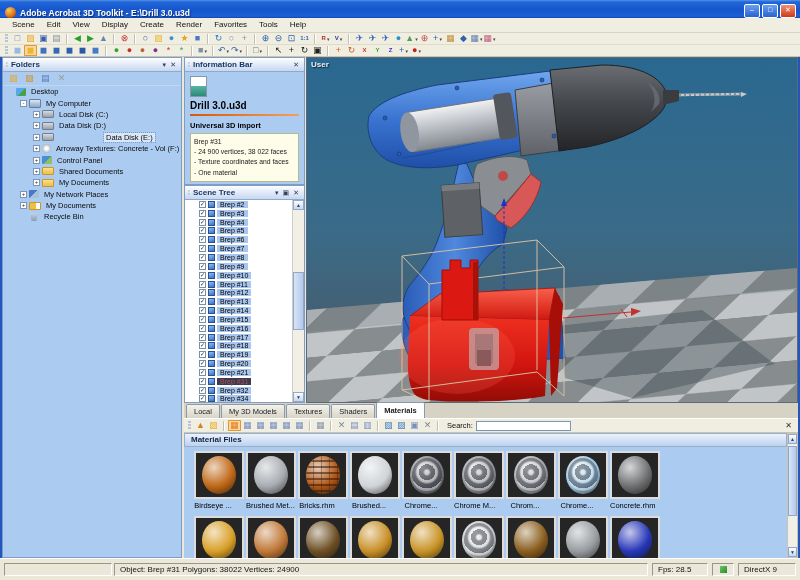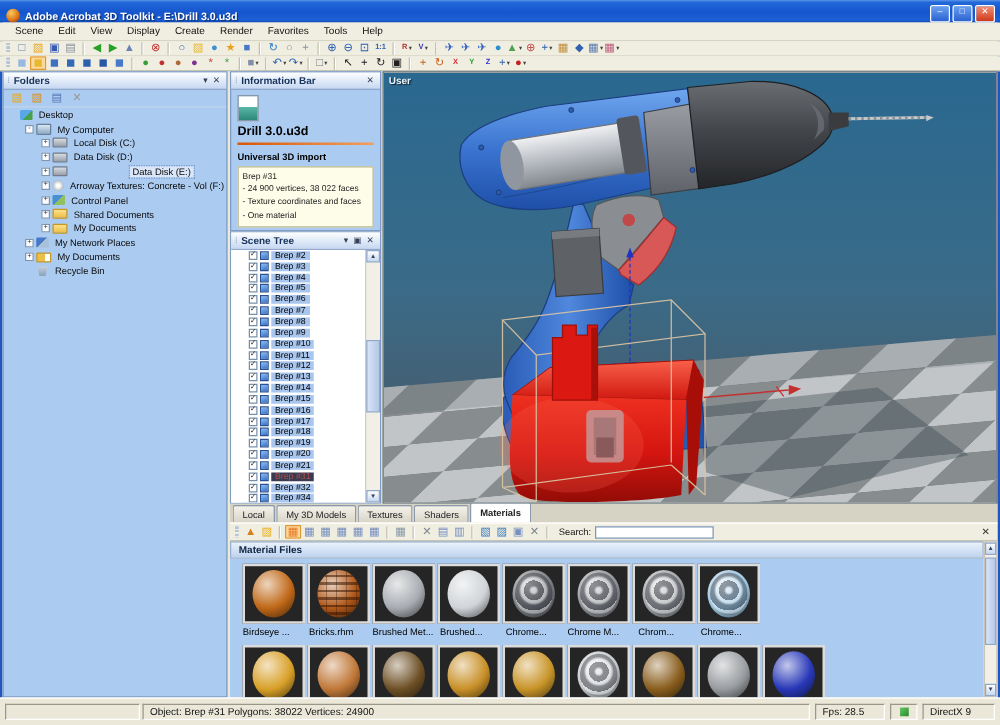--- a/index.html
+++ b/index.html
@@ -804,34 +804,34 @@
   <div id="matlist">
     <div class="matrow" id="matrow1">
         <div class="mat">
           <div class="thumb">
             <div class="sphere" style="background: radial-gradient(circle at 35% 30%, rgb(237, 213, 190), rgb(192, 104, 24) 55%, rgb(86, 47, 11) 92%);"></div>
           </div>
           <div class="mlbl">Birdseye ...</div>
         </div>
         <div class="mat">
           <div class="thumb">
+            <div class="sphere" style="background: radial-gradient(circle at 35% 30%, rgb(231, 232, 233), rgb(168, 172, 178) 55%, rgb(76, 77, 80) 92%);"></div>
+          </div>
+          <div class="mlbl">Brushed Met...</div>
+        </div>
+        <div class="mat">
+          <div class="thumb">
             <div class="sphere" style="background: radial-gradient(circle at 35% 30%, rgb(233, 208, 190), rgb(176, 88, 24) 55%, rgb(79, 40, 11) 92%);">
               <div class="brickov"></div>
             </div>
           </div>
           <div class="mlbl">Bricks.rhm</div>
         </div>
         <div class="mat">
           <div class="thumb">
-            <div class="sphere" style="background: radial-gradient(circle at 35% 30%, rgb(231, 232, 233), rgb(168, 172, 178) 55%, rgb(76, 77, 80) 92%);"></div>
-          </div>
-          <div class="mlbl">Brushed Met...</div>
-        </div>
-        <div class="mat">
-          <div class="thumb">
             <div class="sphere" style="background: radial-gradient(circle at 35% 30%, rgb(242, 243, 244), rgb(208, 212, 216) 55%, rgb(94, 95, 97) 92%);"></div>
           </div>
           <div class="mlbl">Brushed...</div>
         </div>
         <div class="mat">
           <div class="thumb">
             <div class="sphere" style="background: radial-gradient(circle at 35% 30%, rgb(217, 218, 220), rgb(120, 124, 130) 55%, rgb(54, 56, 58) 92%);">
               <div class="chromeov"></div>
             </div>
           </div>
@@ -853,20 +853,26 @@
           </div>
           <div class="mlbl">Chrom...</div>
         </div>
         <div class="mat">
           <div class="thumb">
             <div class="sphere" style="background: radial-gradient(circle at 35% 30%, rgb(227, 238, 246), rgb(156, 196, 224) 55%, rgb(70, 88, 101) 92%);">
               <div class="chromeov"></div>
             </div>
           </div>
           <div class="mlbl">Chrome...</div>
+        </div>
+        <div class="mat">
+          <div class="thumb">
+            <div class="sphere" style="background: radial-gradient(circle at 35% 30%, rgb(214, 215, 216), rgb(110, 112, 114) 55%, rgb(49, 50, 51) 92%);"></div>
+          </div>
+          <div class="mlbl">Concrete.rhm</div>
         </div>
       </div>
     <div class="matrow" id="matrow2" style="padding-top:6px;">
         <div class="mat">
           <div class="thumb">
             <div class="sphere" style="background: radial-gradient(circle at 35% 30%, rgb(244, 228, 195), rgb(216, 160, 40) 55%, rgb(97, 72, 18) 92%);"></div>
           </div>
           <div class="mlbl"></div>
         </div>
         <div class="mat">

